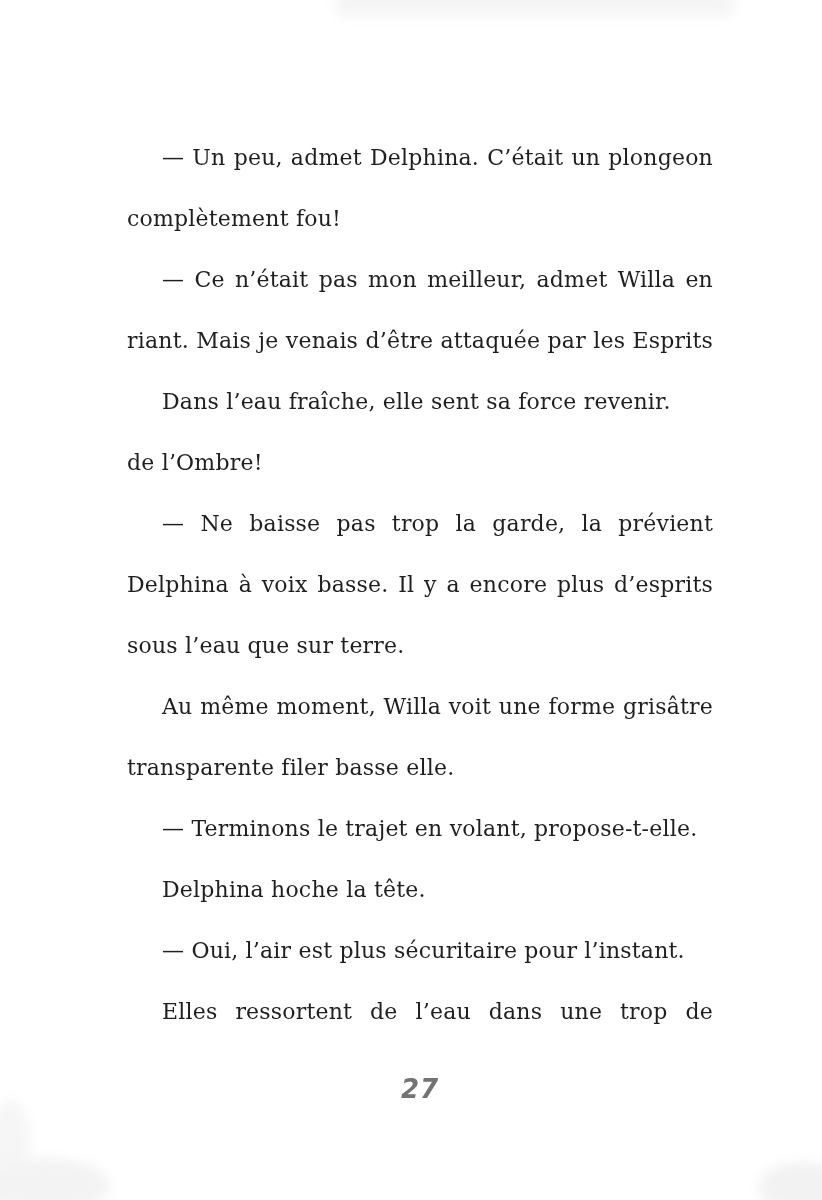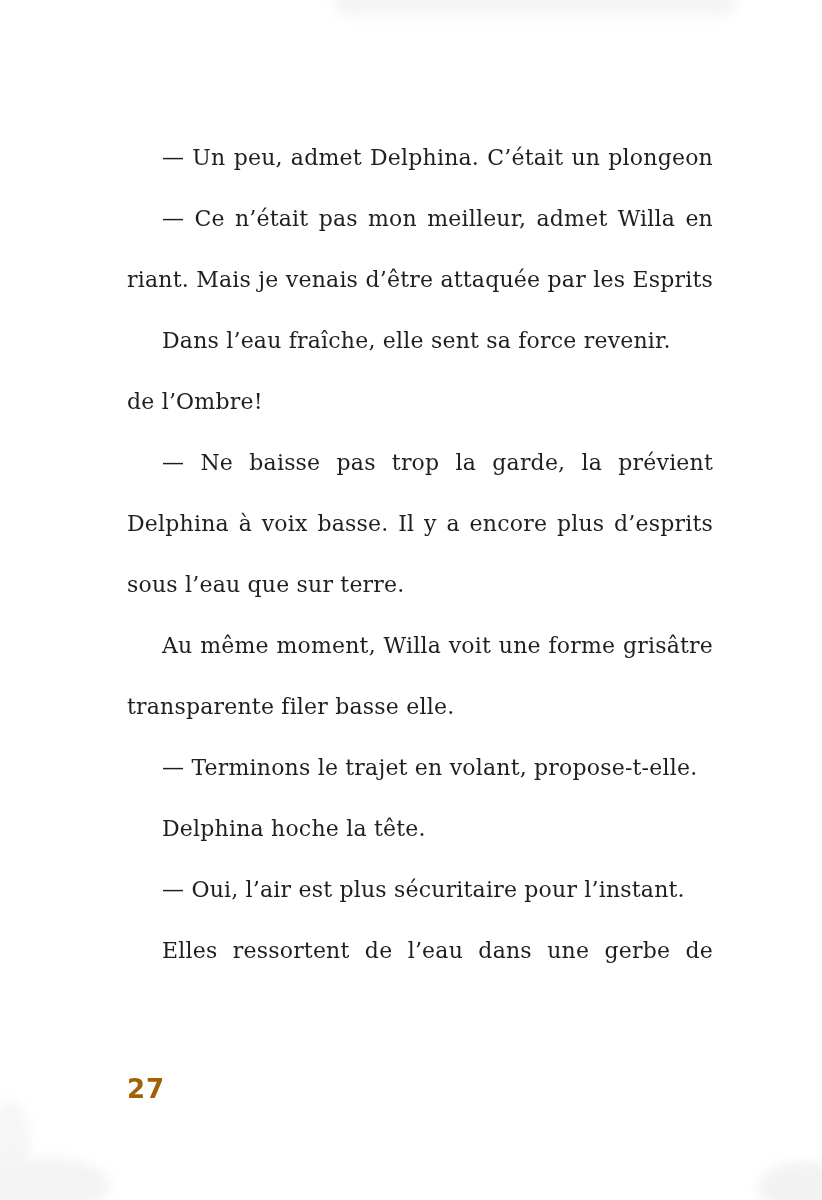--- a/index.html
+++ b/index.html
@@ -37,27 +37,28 @@
     text-align-last: justify;
   }
   .ln.indent {
     text-indent: 35px;
   }
   .page-number {
     position: absolute;
     top: 1074px;
     left: 127px;
     width: 586px;
-    text-align: left;
+    text-align: center;
     font-family: "DejaVu Sans", sans-serif;
     font-weight: bold;
     font-size: 26px;
     line-height: 30px;
-    color: #a16207;
+    color: #737373;
     letter-spacing: 1px;
+    font-style: italic;
   }
   .artifact {
     position: absolute;
     filter: blur(6px);
     border-radius: 50%;
     pointer-events: none;
   }
   .artifact.top-band {
     left: 335px; top: -14px; width: 400px; height: 30px;
     background: #f5f5f5; border-radius: 8px;
@@ -80,30 +81,31 @@
 
 <div class="page">
 
   <div class="artifact top-band"></div>
   <div class="artifact left-edge"></div>
   <div class="artifact bottom-left"></div>
   <div class="artifact bottom-right"></div>
 
   <div class="text-block">
     <div class="ln indent jfull">— Un peu, admet Delphina. C’était un plongeon</div>
+    <div class="ln">complètement fou!</div>
     <div class="ln indent jfull">— Ce n’était pas mon meilleur, admet Willa en</div>
     <div class="ln jfull">riant. Mais je venais d’être attaquée par les Esprits</div>
     <div class="ln indent">Dans l’eau fraîche, elle sent sa force revenir.</div>
     <div class="ln">de l’Ombre!</div>
     <div class="ln indent jfull">— Ne baisse pas trop la garde, la prévient</div>
     <div class="ln jfull">Delphina à voix basse. Il y a encore plus d’esprits</div>
     <div class="ln">sous l’eau que sur terre.</div>
     <div class="ln indent jfull">Au même moment, Willa voit une forme grisâtre</div>
     <div class="ln">transparente filer basse elle.</div>
     <div class="ln indent">— Terminons le trajet en volant, propose-t-elle.</div>
     <div class="ln indent">Delphina hoche la tête.</div>
     <div class="ln indent">— Oui, l’air est plus sécuritaire pour l’instant.</div>
-    <div class="ln indent jfull">Elles ressortent de l’eau dans une gerbe de</div>
+    <div class="ln indent jfull">Elles ressortent de l’eau dans une trop de</div>
   </div>
 
   <div class="page-number">27</div>
 
 </div>
 
 </body></html>

